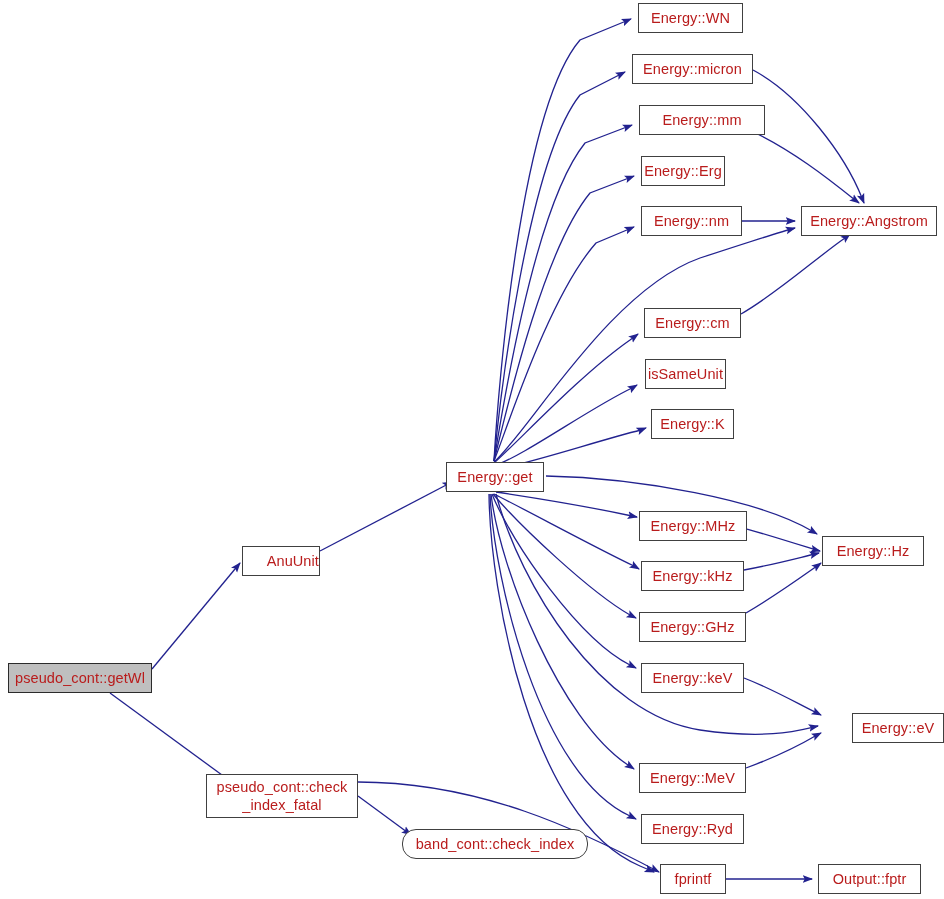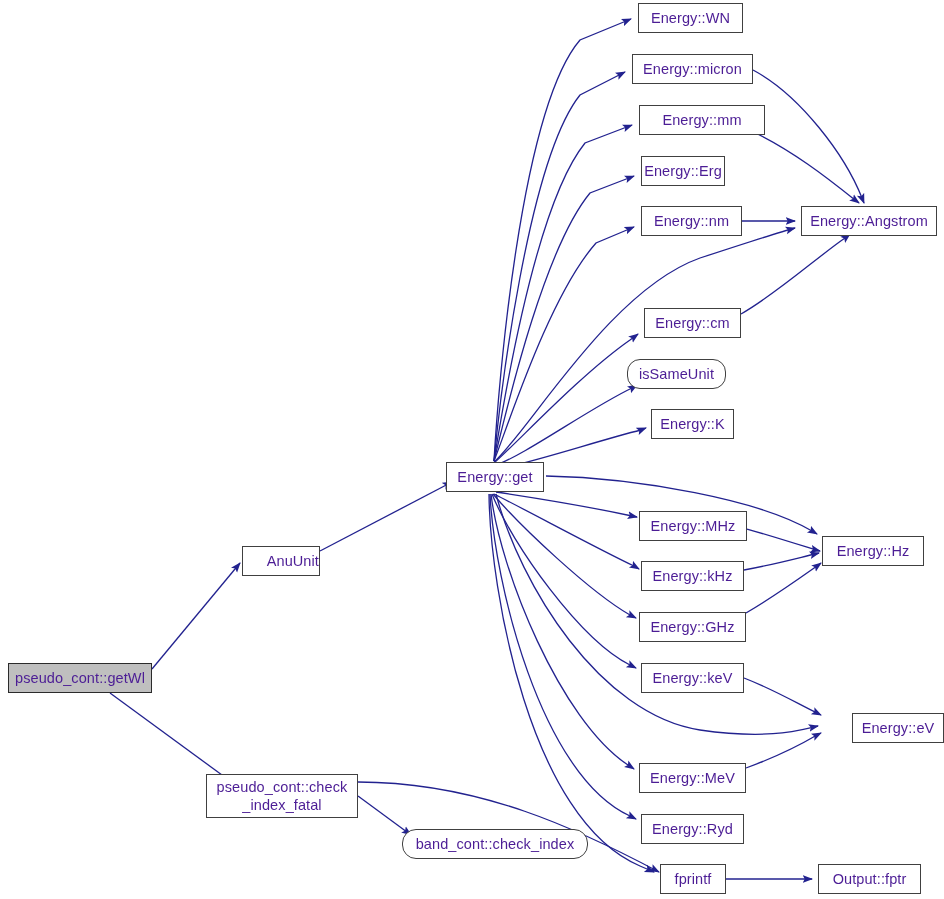--- a/index.html
+++ b/index.html
@@ -23,21 +23,21 @@
     left: 0;
     top: 0;
     width: 944px;
     height: 899px;
   }
   .node {
     position: absolute;
     box-sizing: border-box;
     background: #ffffff;
     border: 1px solid #404040;
-    color: #4c1d95;
+    color: #b91c1c;
     font-size: 14.5px;
     line-height: 1.15;
     display: flex;
     align-items: center;
     justify-content: center;
     text-align: center;
     white-space: pre;
     letter-spacing: 0.1px;
   }
   .node.highlight {
@@ -101,21 +101,21 @@
 _index_fatal</span></div>
       <div class="node" style="left: 402px; top: 829px; width: 186px; height: 30px; border-radius: 14px;"><span>band_cont::check_index</span></div>
       <div class="node" style="left: 446px; top: 462px; width: 98px; height: 30px;"><span>Energy::get</span></div>
       <div class="node" style="left: 638px; top: 3px; width: 105px; height: 30px;"><span>Energy::WN</span></div>
       <div class="node" style="left: 632px; top: 54px; width: 121px; height: 30px;"><span>Energy::micron</span></div>
       <div class="node" style="left: 639px; top: 105px; width: 126px; height: 30px;"><span>Energy::mm</span></div>
       <div class="node" style="left: 641px; top: 156px; width: 84px; height: 30px;"><span>Energy::Erg</span></div>
       <div class="node" style="left: 641px; top: 206px; width: 101px; height: 30px;"><span>Energy::nm</span></div>
       <div class="node" style="left: 801px; top: 206px; width: 136px; height: 30px;"><span>Energy::Angstrom</span></div>
       <div class="node" style="left: 644px; top: 308px; width: 97px; height: 30px;"><span>Energy::cm</span></div>
-      <div class="node" style="left: 627px; top: 359px; width: 99px; height: 30px; border-radius: 13px;"><span>isSameUnit</span></div>
+      <div class="node" style="left: 645px; top: 359px; width: 81px; height: 30px;"><span>isSameUnit</span></div>
       <div class="node" style="left: 651px; top: 409px; width: 83px; height: 30px;"><span>Energy::K</span></div>
       <div class="node" style="left: 639px; top: 511px; width: 108px; height: 30px;"><span>Energy::MHz</span></div>
       <div class="node" style="left: 822px; top: 536px; width: 102px; height: 30px;"><span>Energy::Hz</span></div>
       <div class="node" style="left: 641px; top: 561px; width: 103px; height: 30px;"><span>Energy::kHz</span></div>
       <div class="node" style="left: 639px; top: 612px; width: 107px; height: 30px;"><span>Energy::GHz</span></div>
       <div class="node" style="left: 641px; top: 663px; width: 103px; height: 30px;"><span>Energy::keV</span></div>
       <div class="node" style="left: 852px; top: 713px; width: 92px; height: 30px;"><span>Energy::eV</span></div>
       <div class="node" style="left: 639px; top: 763px; width: 107px; height: 30px;"><span>Energy::MeV</span></div>
       <div class="node" style="left: 641px; top: 814px; width: 103px; height: 30px;"><span>Energy::Ryd</span></div>
       <div class="node" style="left: 660px; top: 864px; width: 66px; height: 30px;"><span>fprintf</span></div>

